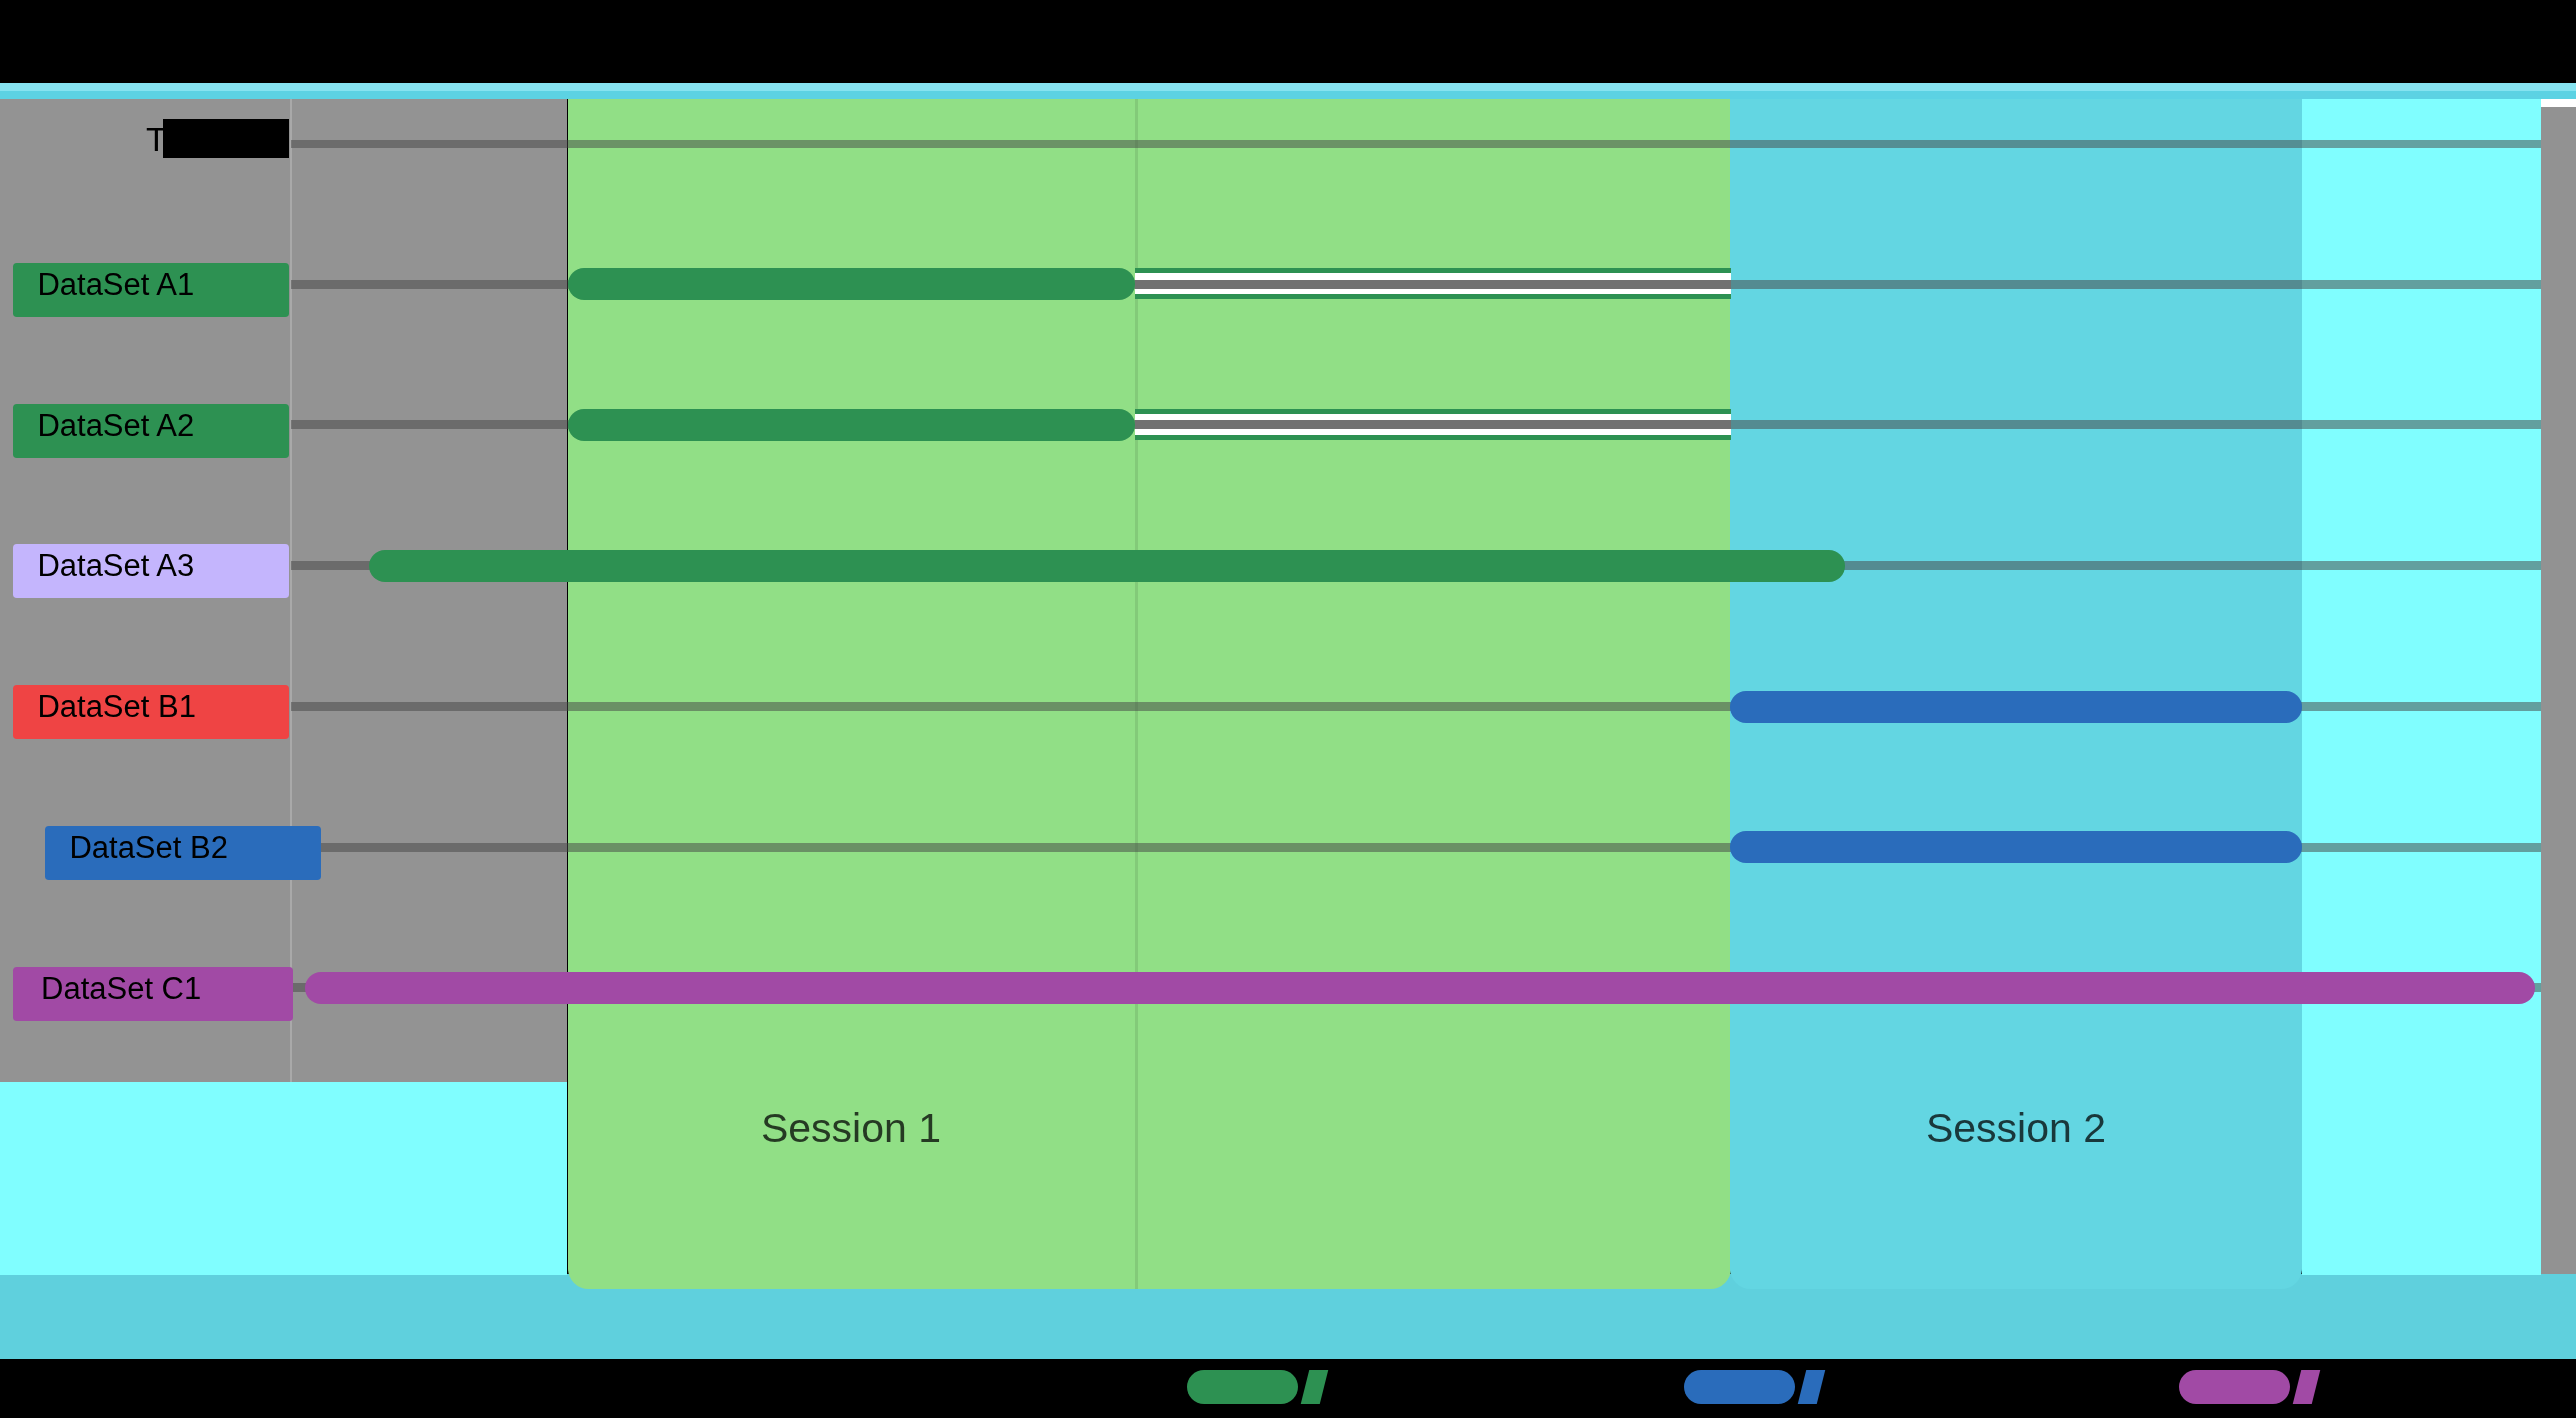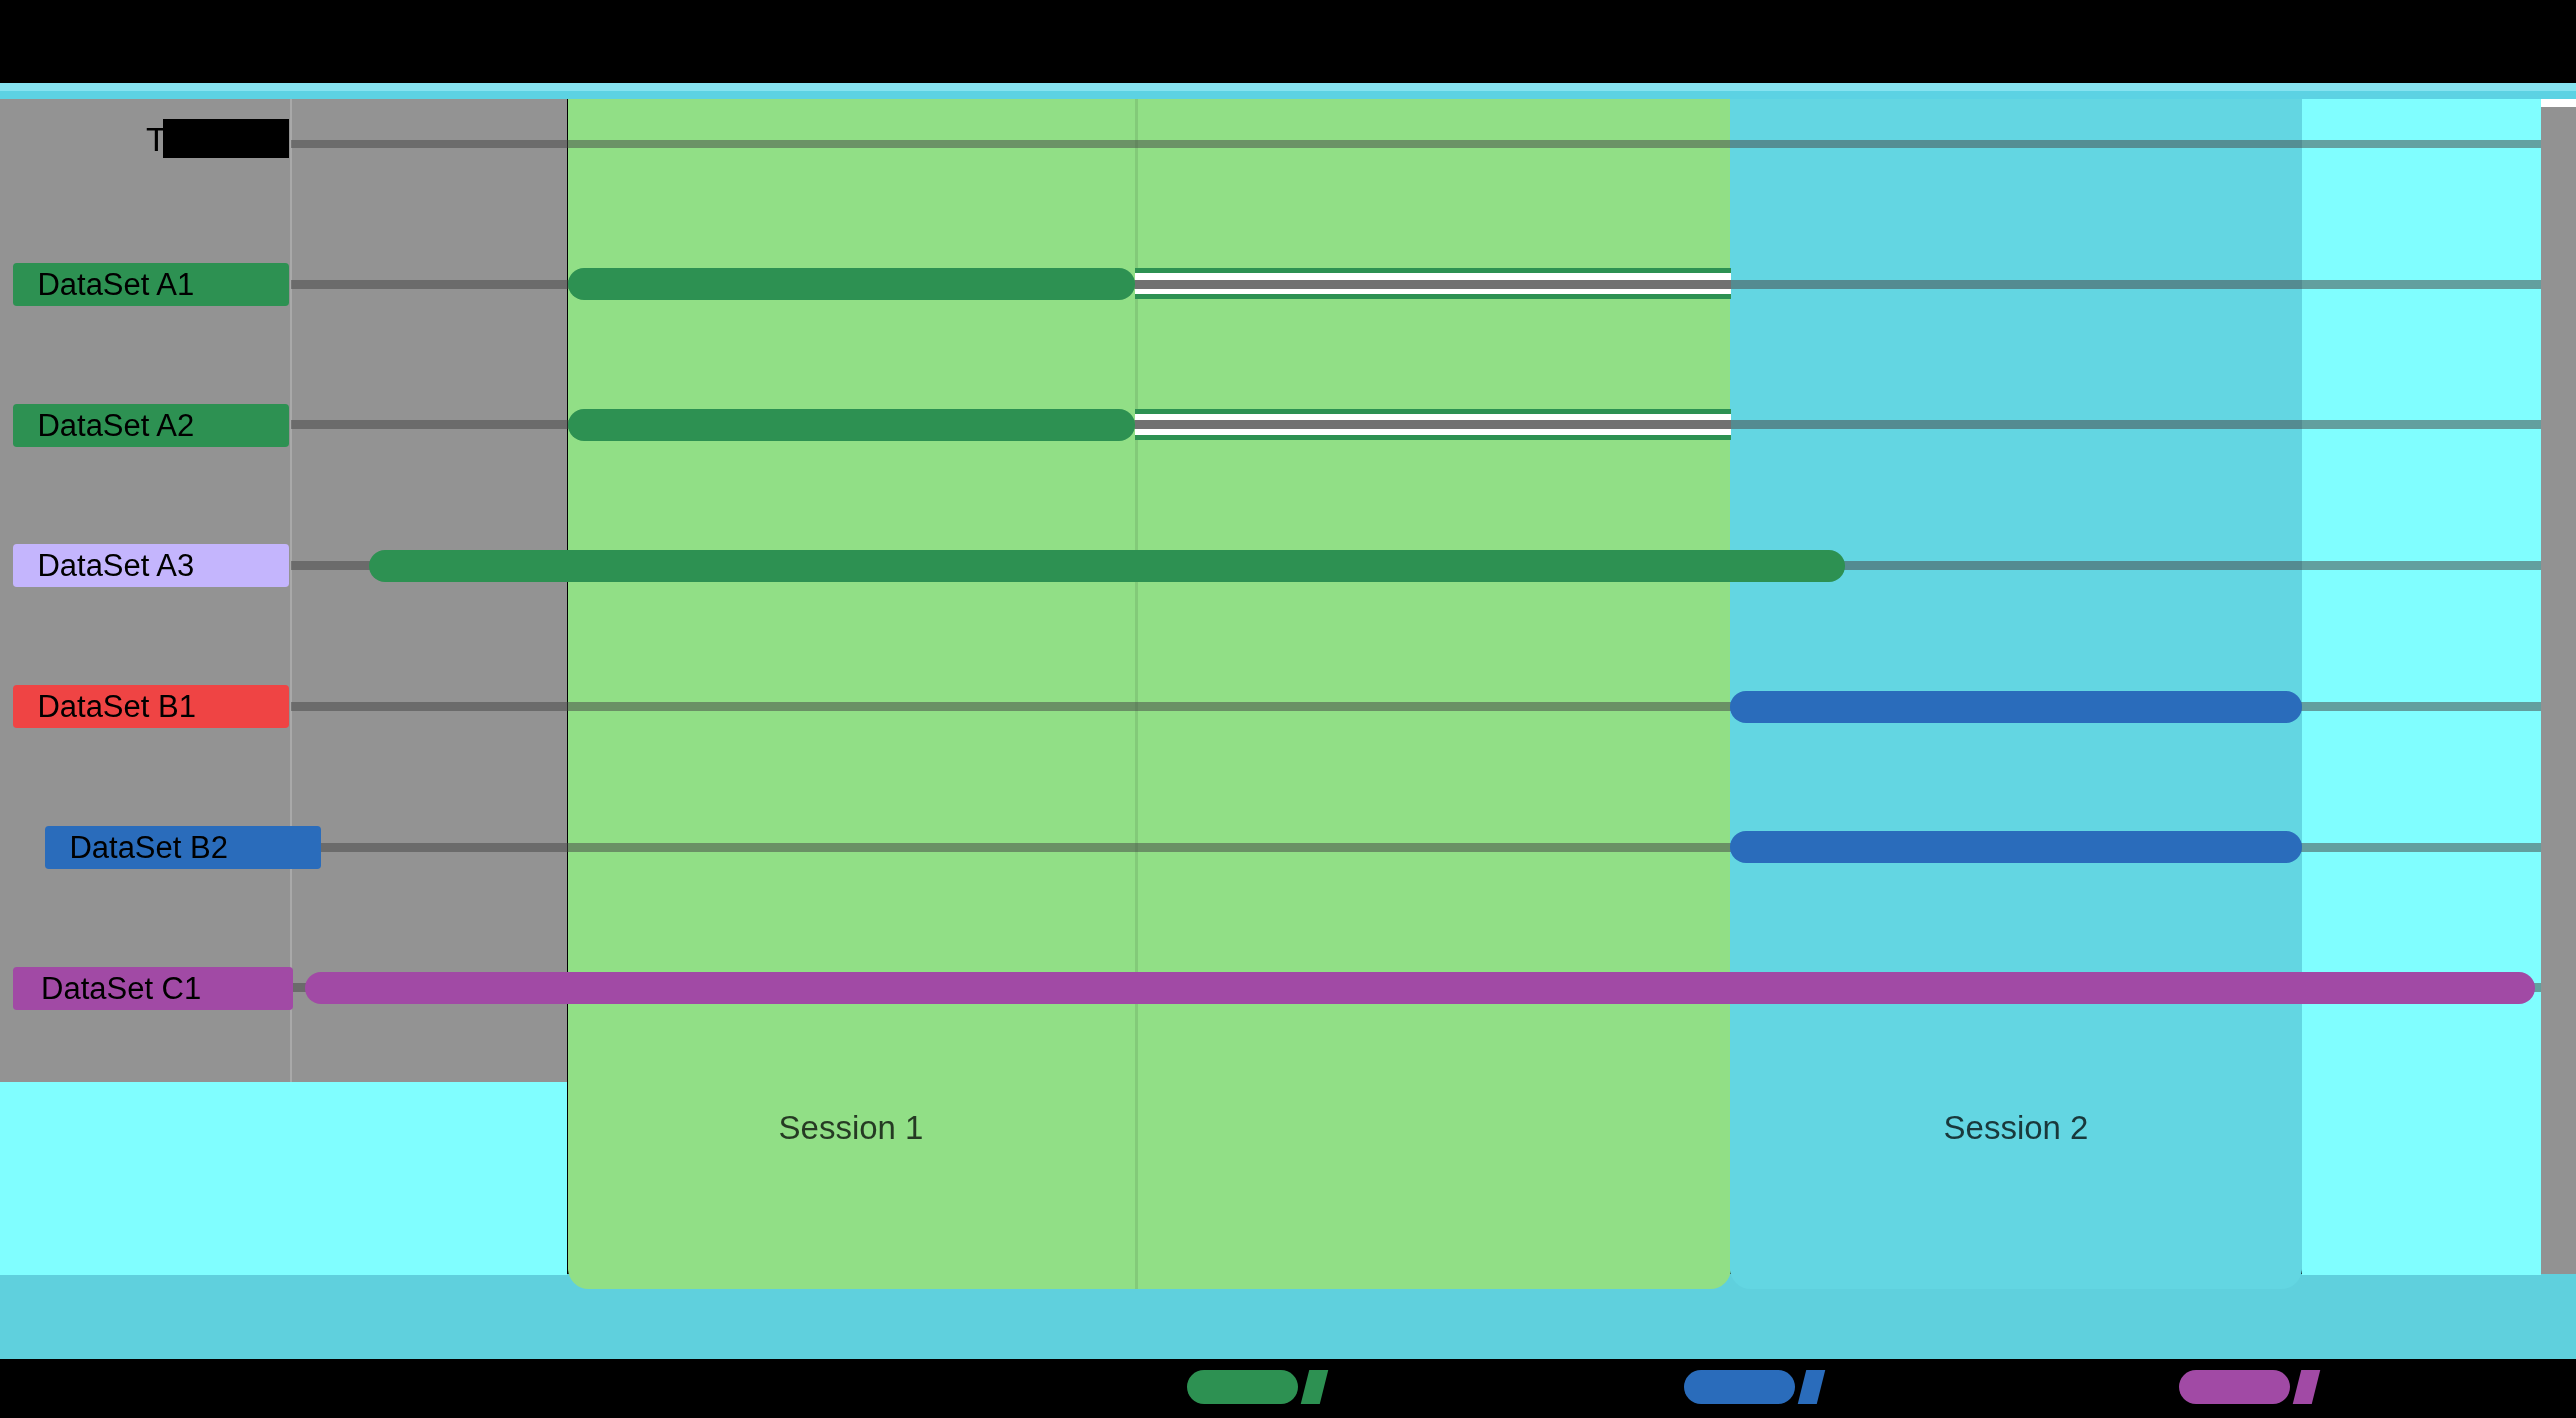--- a/index.html
+++ b/index.html
@@ -21,23 +21,23 @@
   #right-strip{left:2541px;top:107px;width:35px;height:1167px;background:#929292;}
   #session-divider{top:99px;width:2.8px;height:1190px;background:rgba(0,0,0,0.09);}
   
   #header-label{left:146px;top:120px;font-size:34px;color:#000;}
   #header-cover{left:163px;top:119px;width:126px;height:39px;background:#000;}
   #header-gridline{left:291px;top:140px;width:2285px;height:7.5px;background:rgba(70,70,70,0.5);}
   
   .track{height:9.4px;background:rgba(70,70,70,0.52);}
   .hollow{height:20.6px;background:#ffffff;border-top:5.6px solid;border-bottom:5.6px solid;}
   .bar{height:32px;border-radius:16px;}
-  .row-label{left:13px;width:252px;height:43px;border-radius:3.8px;color:#000;
+  .row-label{left:13px;width:252px;height:54px;border-radius:3.8px;color:#000;
              font-size:31px;line-height:43px;padding-left:24.4px;overflow:hidden;white-space:nowrap;}
-  .session-label{font-size:33px;color:rgba(0,0,0,0.74);transform:translate(-50%,-50%);white-space:nowrap;}
+  .session-label{font-size:41px;color:rgba(0,0,0,0.74);transform:translate(-50%,-50%);white-space:nowrap;}
   
   #legend{left:0;top:1360px;width:2576px;height:59px;background:#000;}
   .legend-item{position:absolute;top:10.3px;height:34px;}
   .legend-swatch{position:absolute;left:0;top:0;width:111px;height:34px;border-radius:17px;}
   .legend-tail{position:absolute;left:118px;top:0;width:19px;height:34px;transform:skewX(-14deg);}
   .legend-label{position:absolute;left:160px;top:0;height:34px;line-height:34px;font-size:28px;color:#000;}
 </style>
 </head>
 <body>
 

